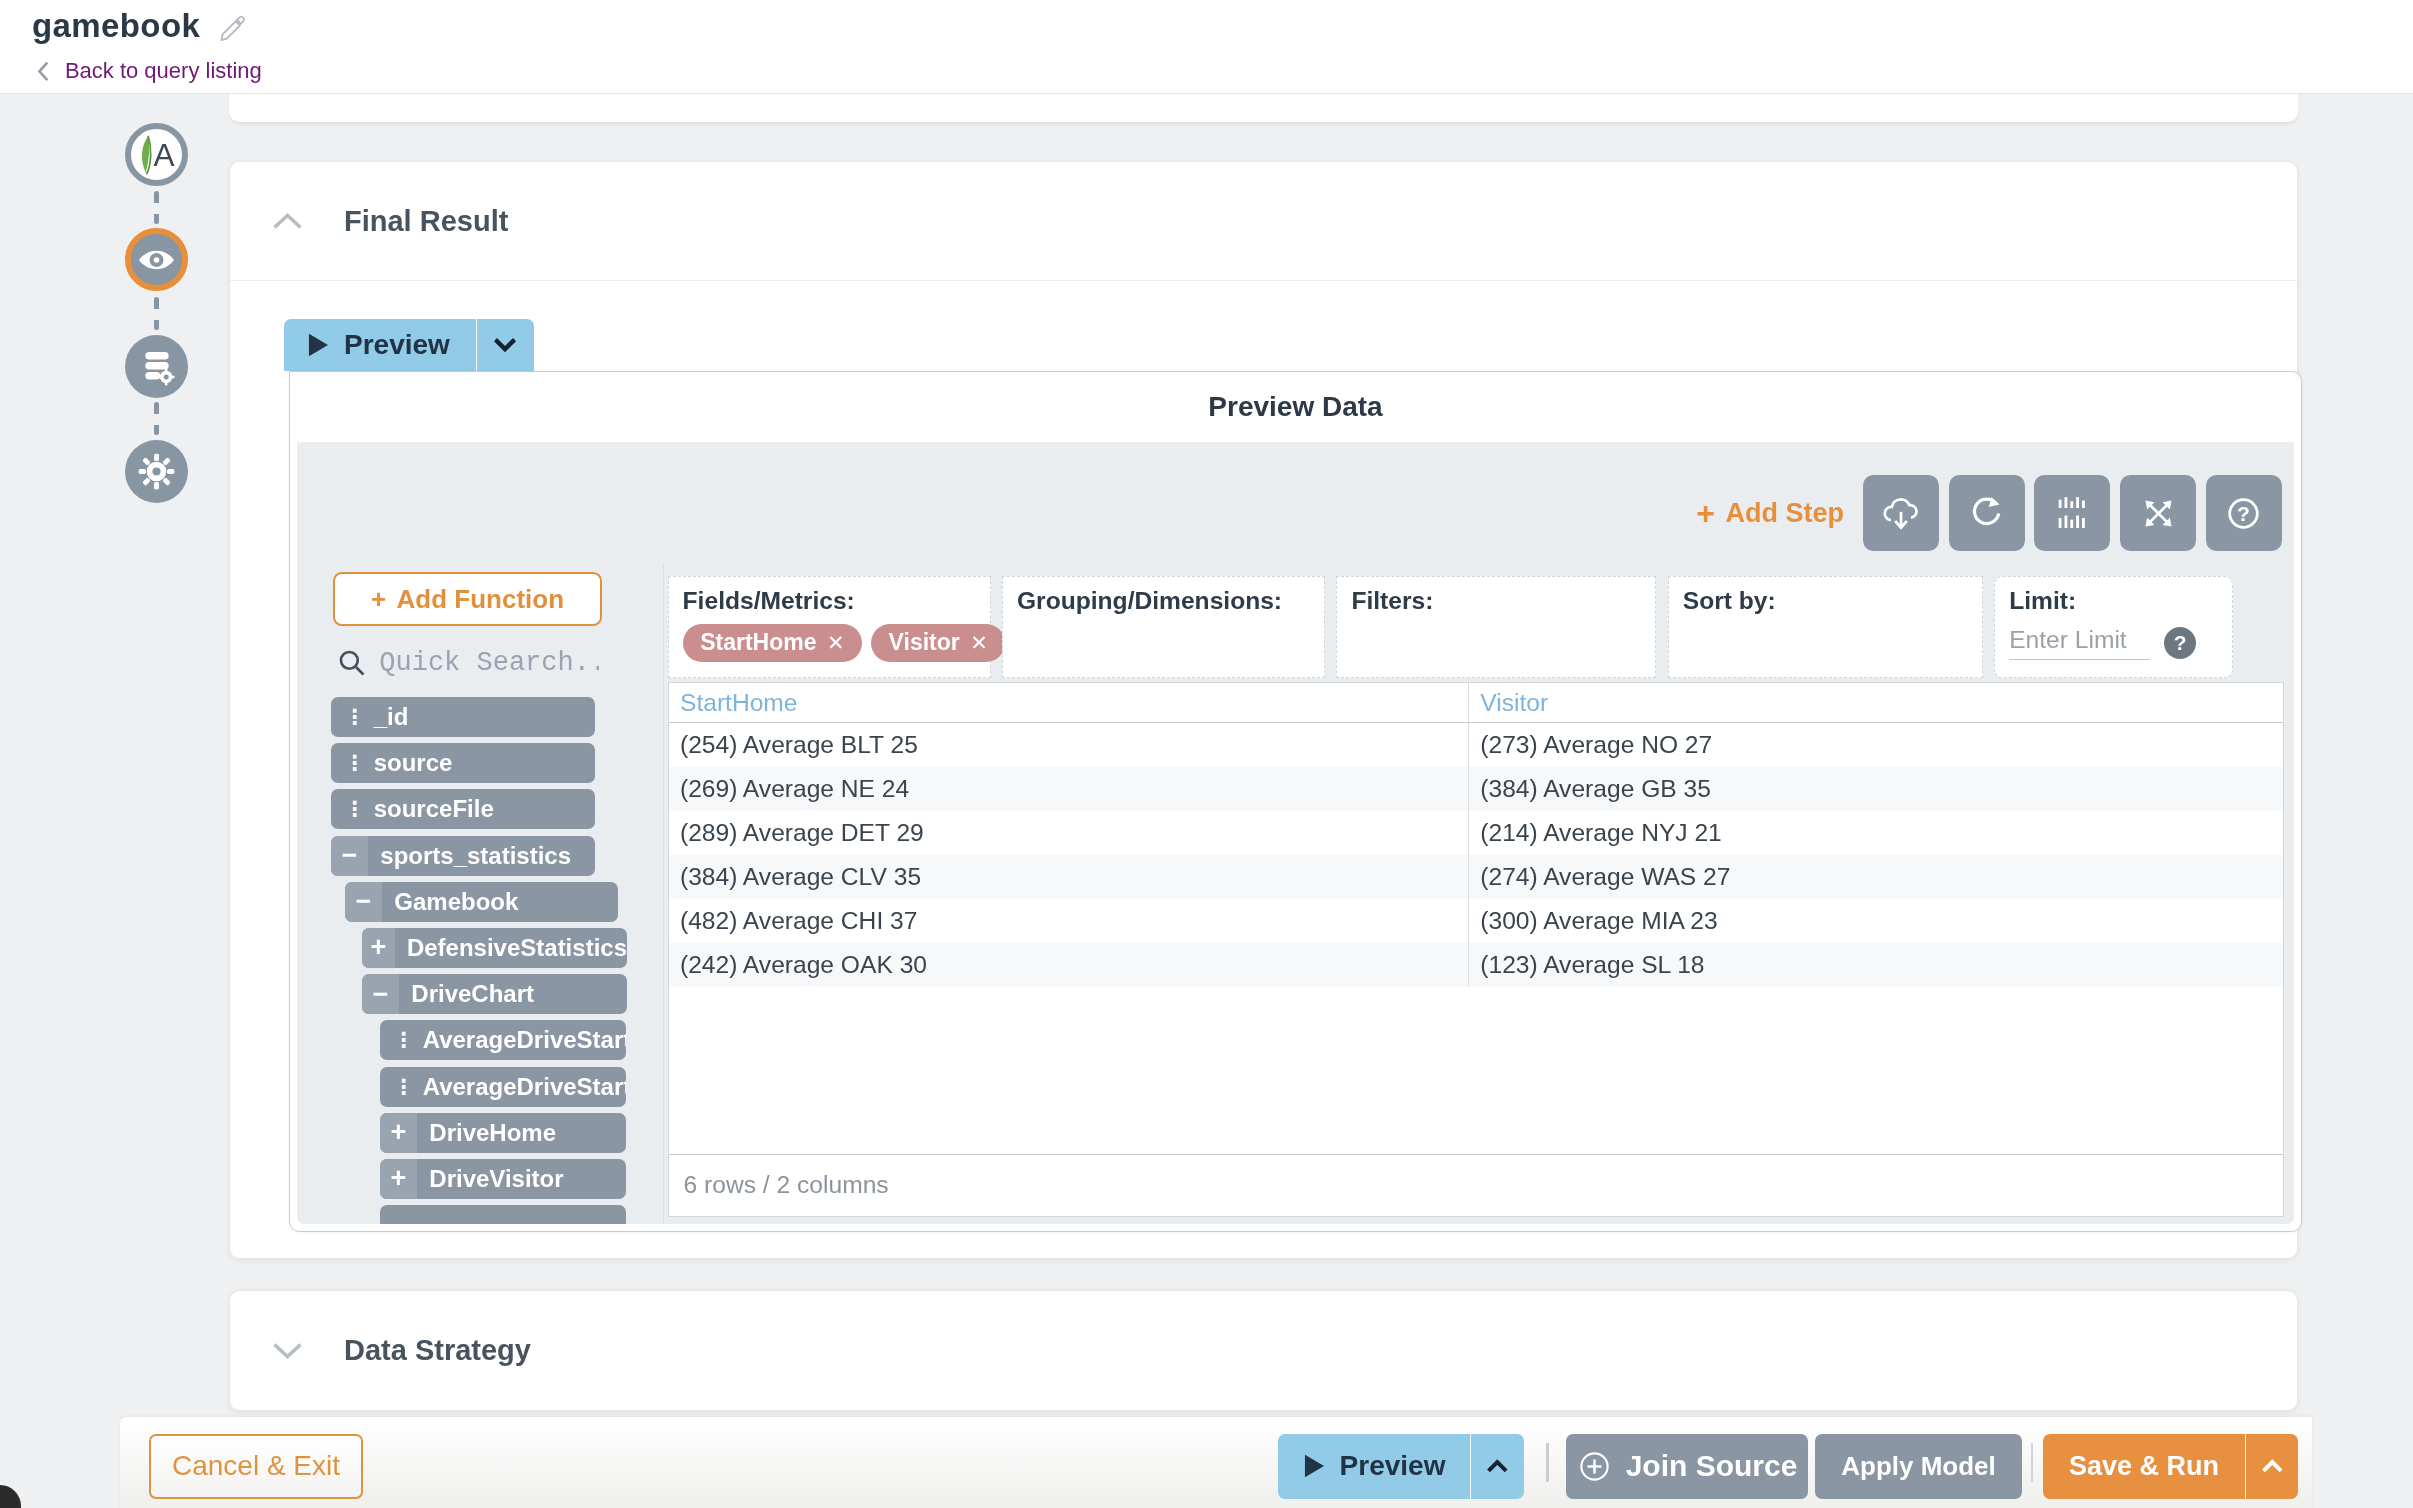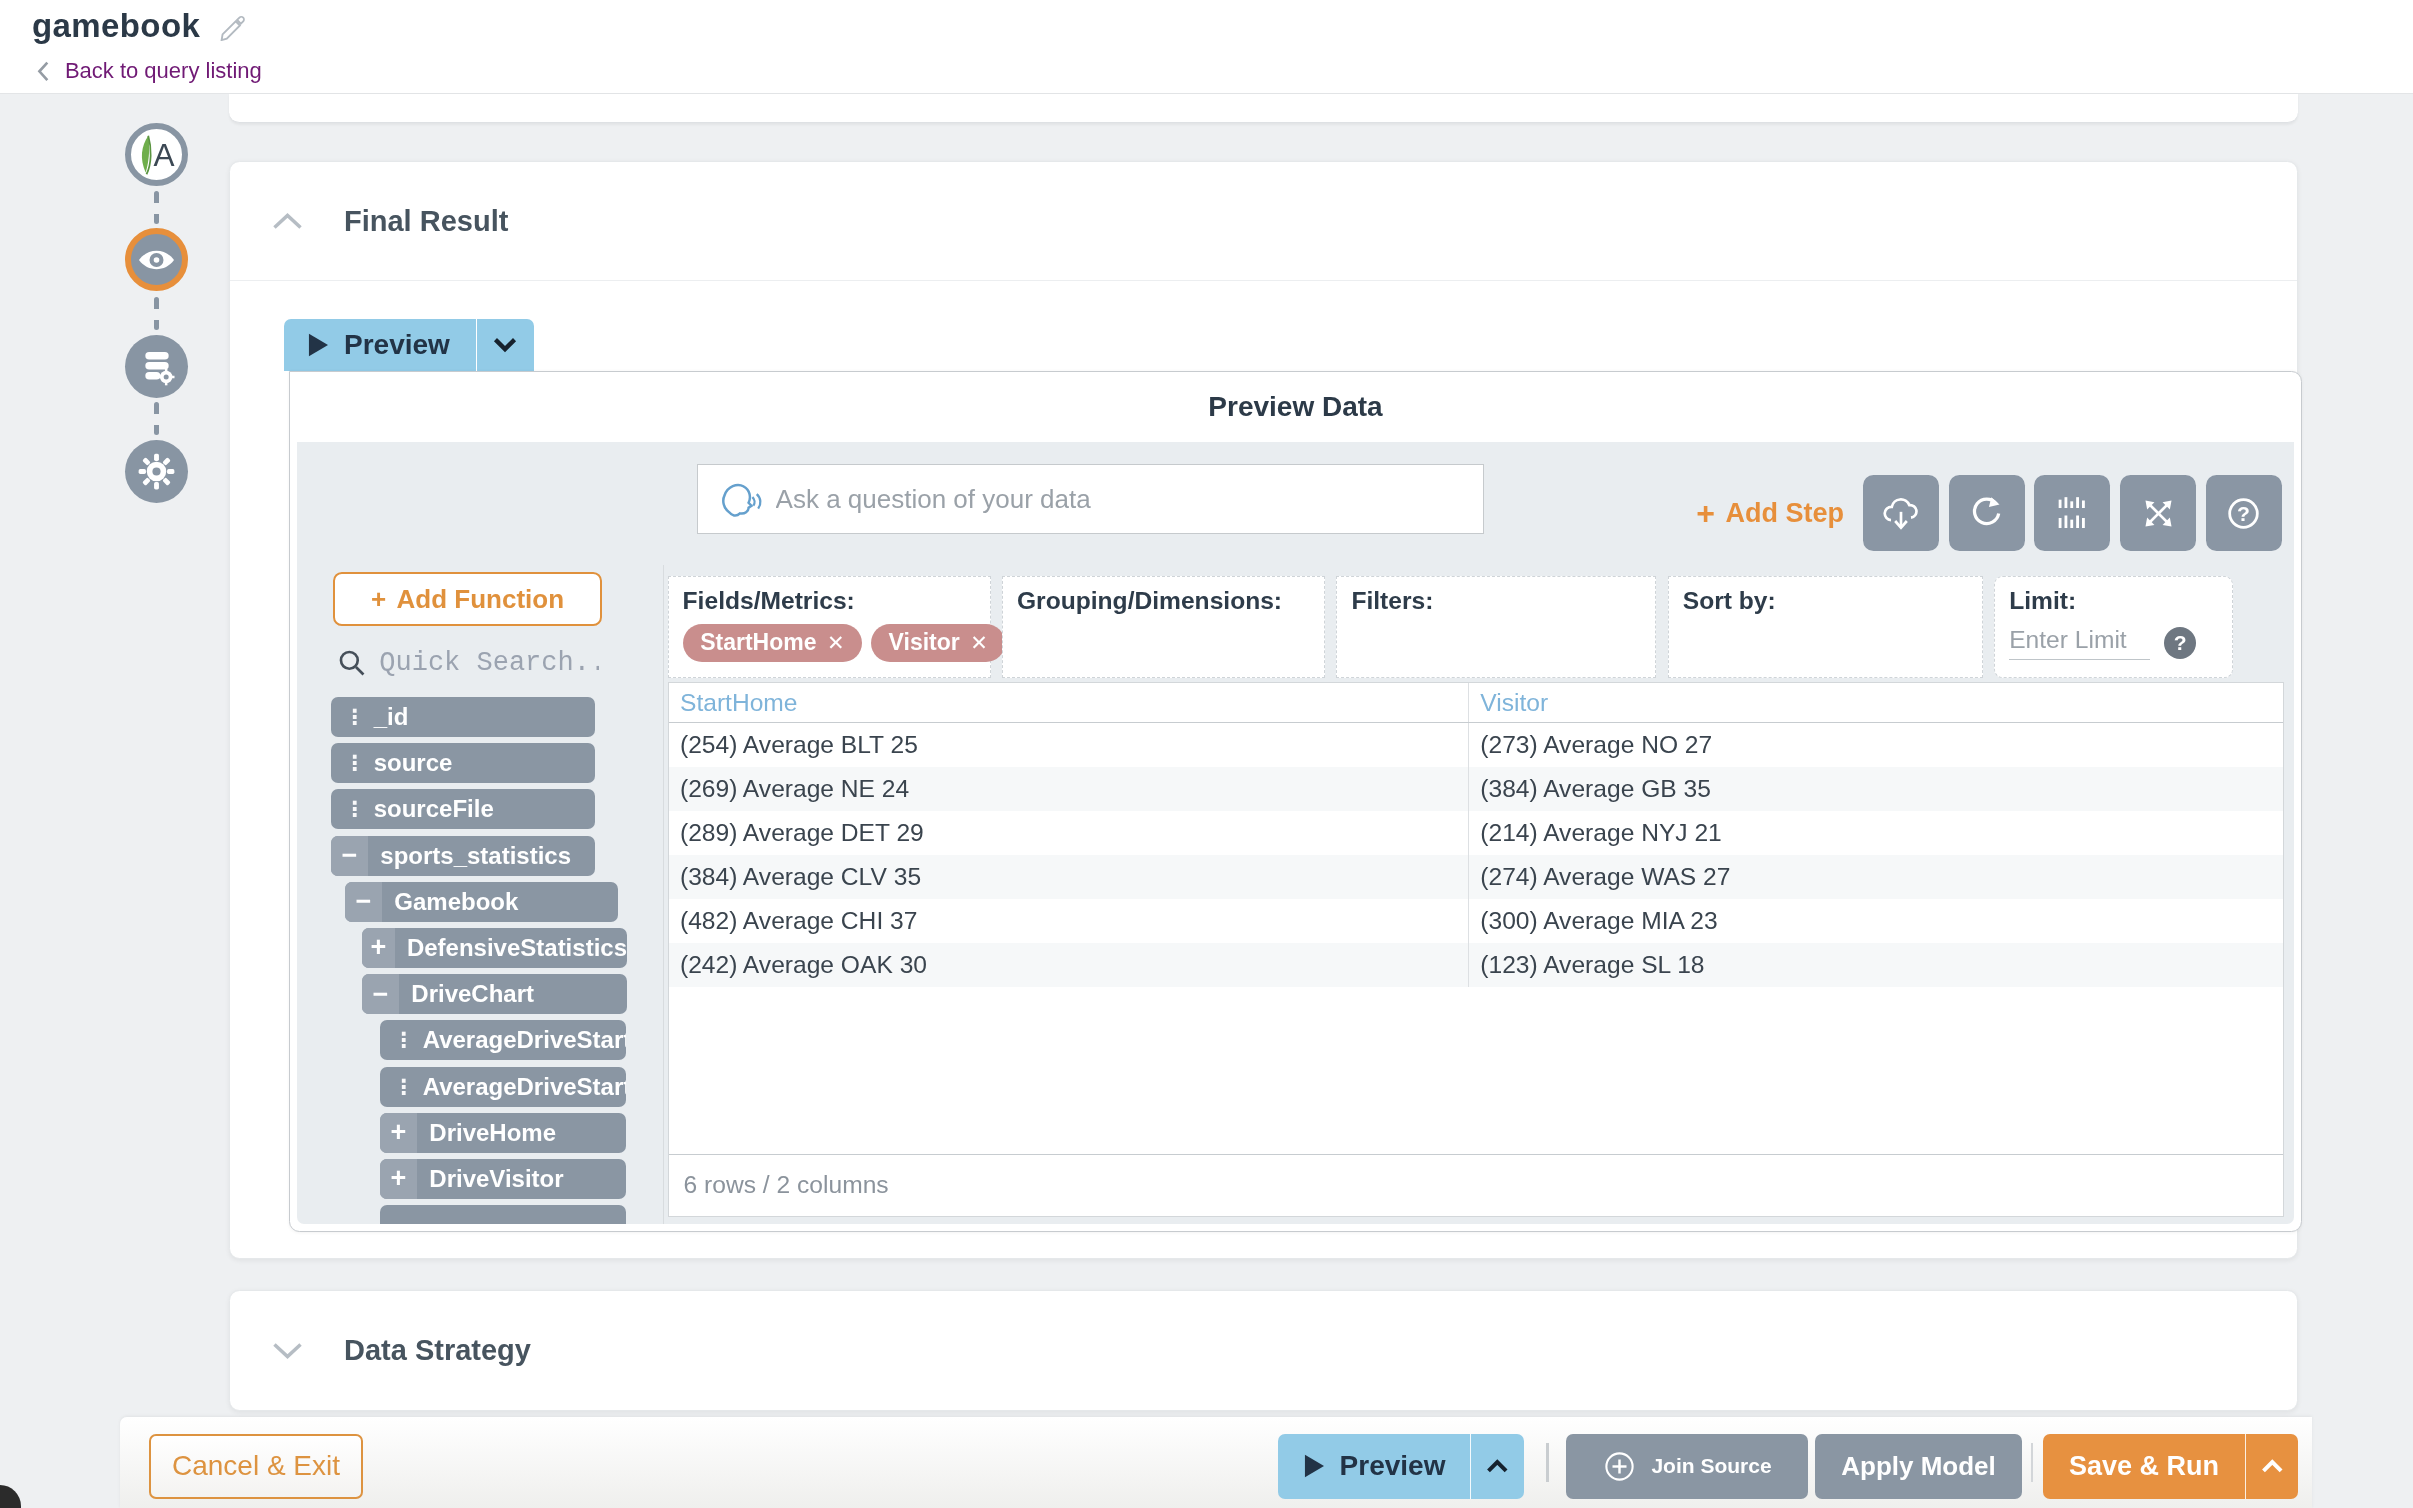--- a/index.html
+++ b/index.html
@@ -109,21 +109,21 @@
   
   .bottom-bar{position:absolute;left:120px;top:1417px;width:2192px;height:91px;border-radius:7px 0 0 0;
               background:linear-gradient(180deg,#ffffff 0%,#efefed 100%);box-shadow:0 -0.9px 3.5px rgba(0,0,0,.06)}
   .bb-btn{position:absolute;top:16.7px;height:65px;border-radius:7px;display:flex;align-items:center;justify-content:center;cursor:pointer}
   .cancel{left:29px;width:214px;border:2.6px solid #dd9340;background:linear-gradient(180deg,#fff,#f4f3f1);
           color:#dd9340;font-size:28px;font-weight:400}
   .bb-preview{left:1158px;background:#92cbe7;padding:0}
   .bb-preview .main{display:flex;align-items:center;gap:14px;padding:0 24.6px;font-size:28px;font-weight:600;color:#223346;height:100%}
   .bb-preview .arrow{width:54px;height:100%;border-left:1.8px solid rgba(255,255,255,.9);display:flex;align-items:center;justify-content:center}
   .vdiv{position:absolute;top:26px;width:2.6px;height:39px;background:#c9cdd0}
-  .join{left:1446px;width:242px;background:#8a96a3;color:#fff;font-size:21px;font-weight:600;gap:14px}
+  .join{left:1446px;width:242px;background:#8a96a3;color:#fff;font-size:30px;font-weight:600;gap:14px}
   .apply{left:1695px;width:207px;background:#8a96a3;color:#fff;font-size:26px;font-weight:600}
   .save{left:1923px;background:#e79140;padding:0}
   .save .main{display:flex;align-items:center;padding:0 26px;font-size:27px;font-weight:700;color:#fff;height:100%}
   .save .arrow{width:53px;height:100%;border-left:1.8px solid rgba(255,255,255,.85);display:flex;align-items:center;justify-content:center}
 
   .corner-blob{position:absolute;left:0;bottom:0;width:21px;height:23px;background:#2b2b2b;border-radius:0 23px 0 0}
 </style>
 </head>
 <body>
 
@@ -220,28 +220,20 @@
         <svg width="26" height="17.6" viewBox="0 0 30 20">
           <polyline points="4,4 15,15 26,4" fill="none" stroke="#16222e" stroke-width="5"></polyline>
         </svg>
       </div>
     </div>
 
     <div class="preview-panel">
       <div class="pp-title">Preview Data</div>
       <div class="pp-body">
 
-        <div class="search-box">
-          <svg width="46" height="46" viewBox="0 0 48 48">
-            <path d="M14 38 C8 34 6 26 9 20 C12 11 22 7 29 11 C35 14 37 22 34 28 L37 31 L34 33 C34 37 30 40 25 39 C21 43 16 41 14 38 Z" fill="none" stroke="#65a0cd" stroke-width="2.6"></path>
-            <path d="M38 22 a7 7 0 0 1 1 9" fill="none" stroke="#65a0cd" stroke-width="2.4"></path>
-            <path d="M42.5 19 a11 11 0 0 1 1.5 15" fill="none" stroke="#65a0cd" stroke-width="2.4"></path>
-          </svg>
-          <input type="text" placeholder="Ask a question of your data" style="">
-        </div>
 
         <div class="add-step">
           <span class="plus">+</span>
           <span>Add Step</span>
         </div>
 
         <div class="iconbar">
           <div class="tool-btn">
             <svg width="40" height="39" viewBox="0 0 48 44">
               <path d="M12 30 a8 8 0 0 1 1-16 a11 11 0 0 1 21-2 a7.5 7.5 0 0 1 2 15" fill="none" stroke="#fff" stroke-width="3.2"></path>

